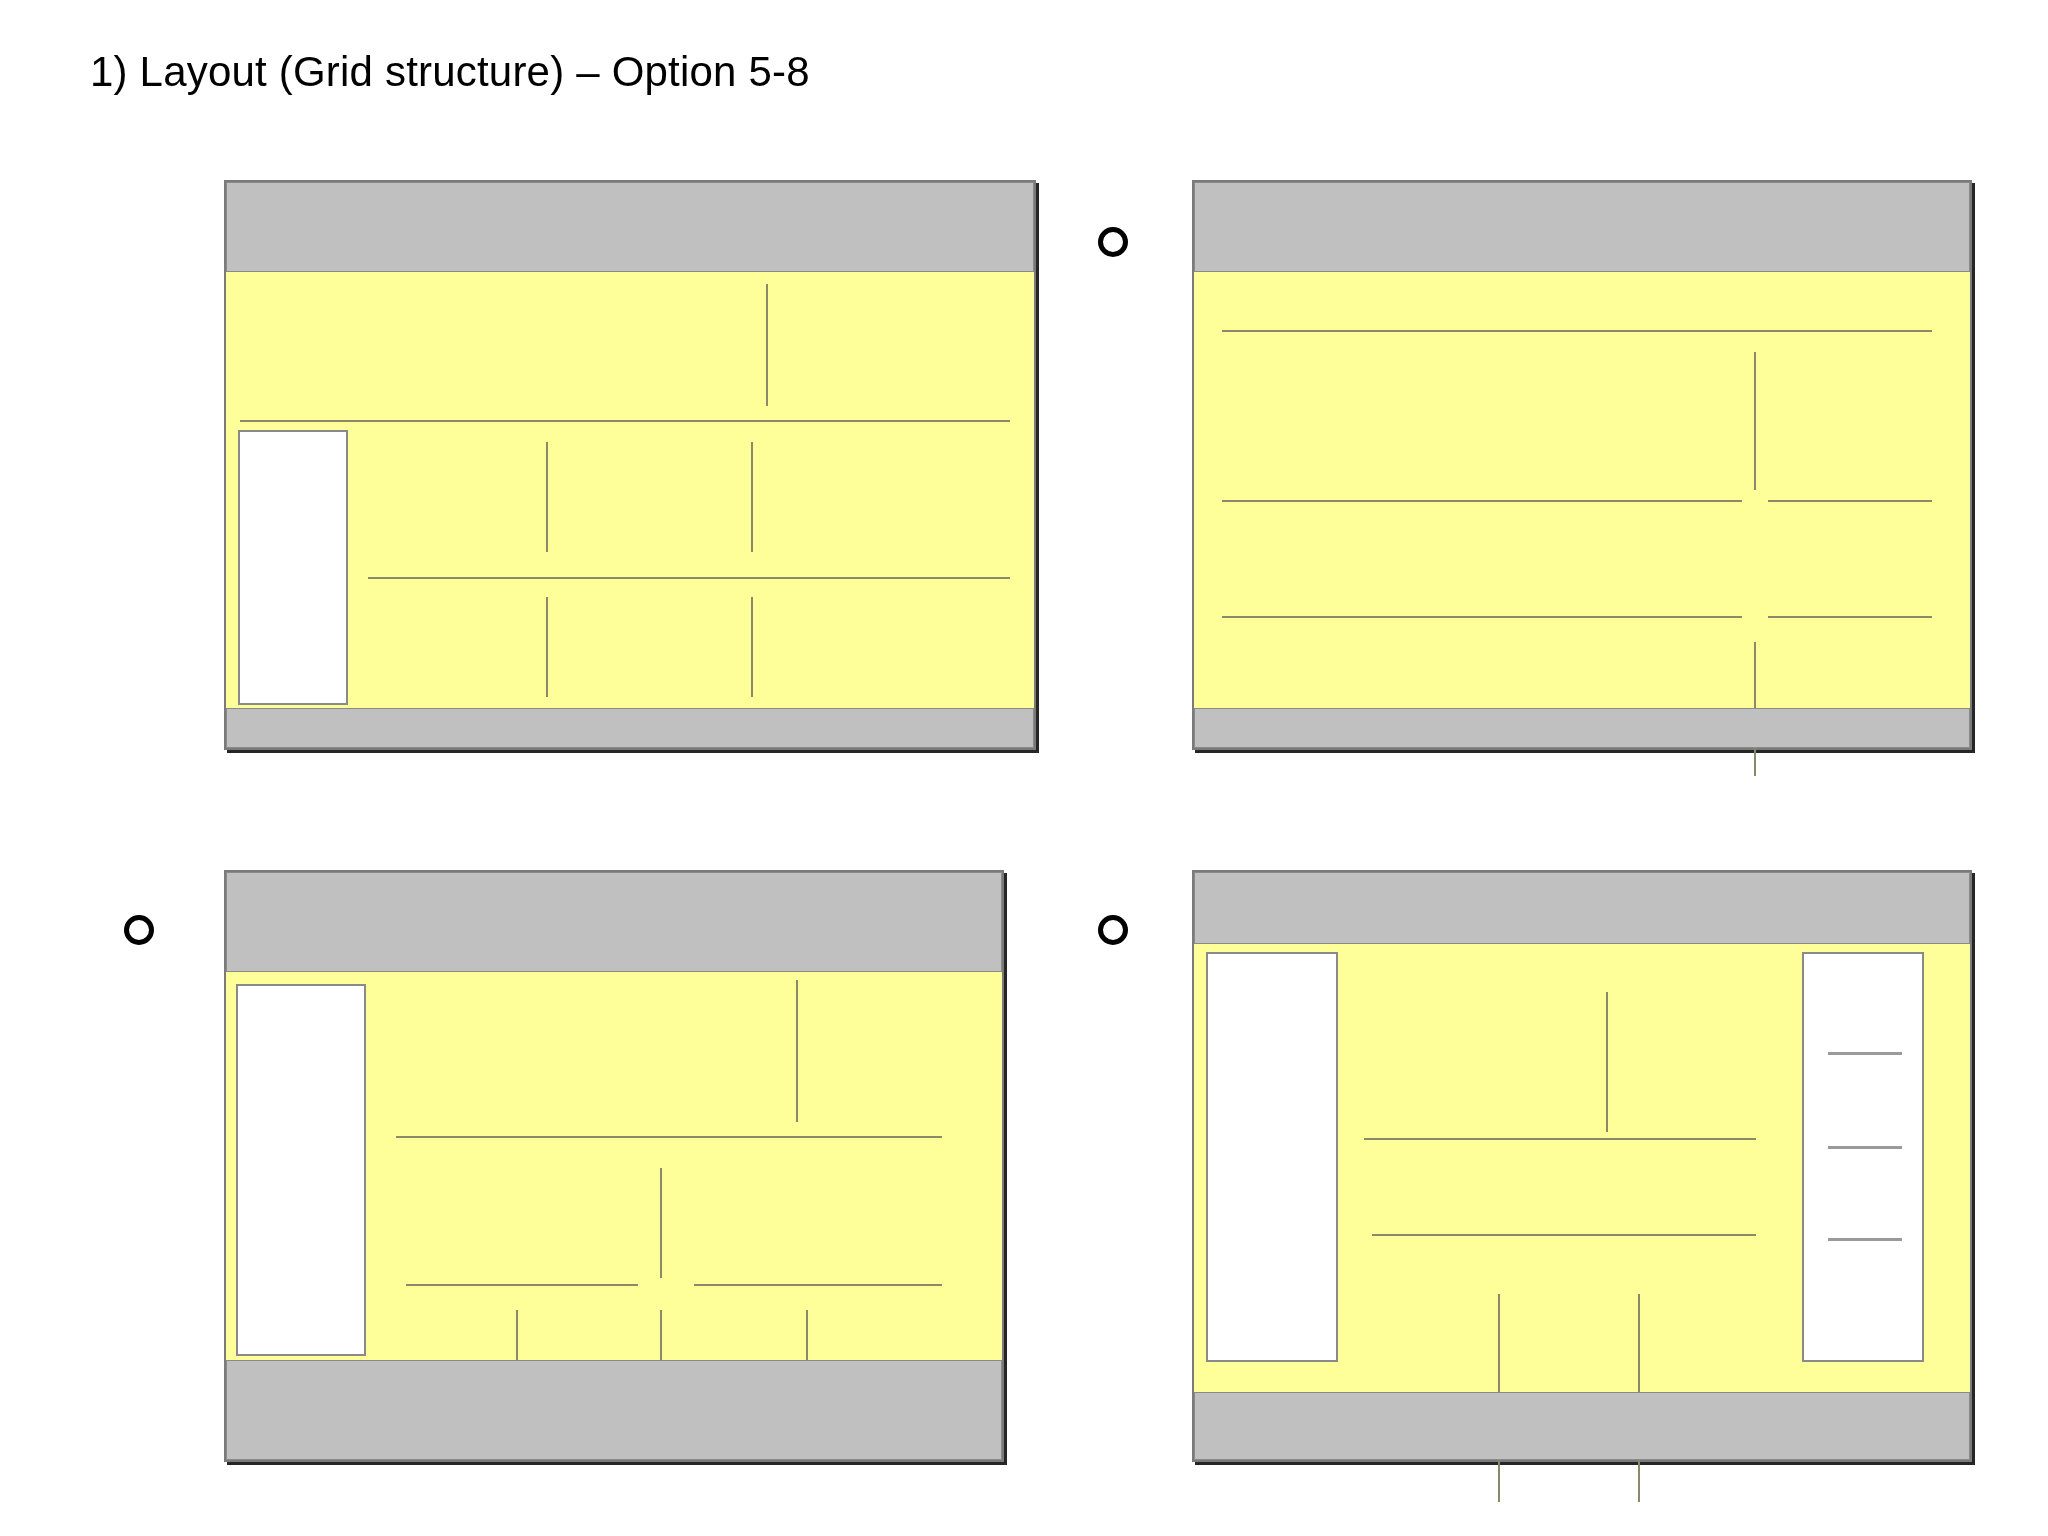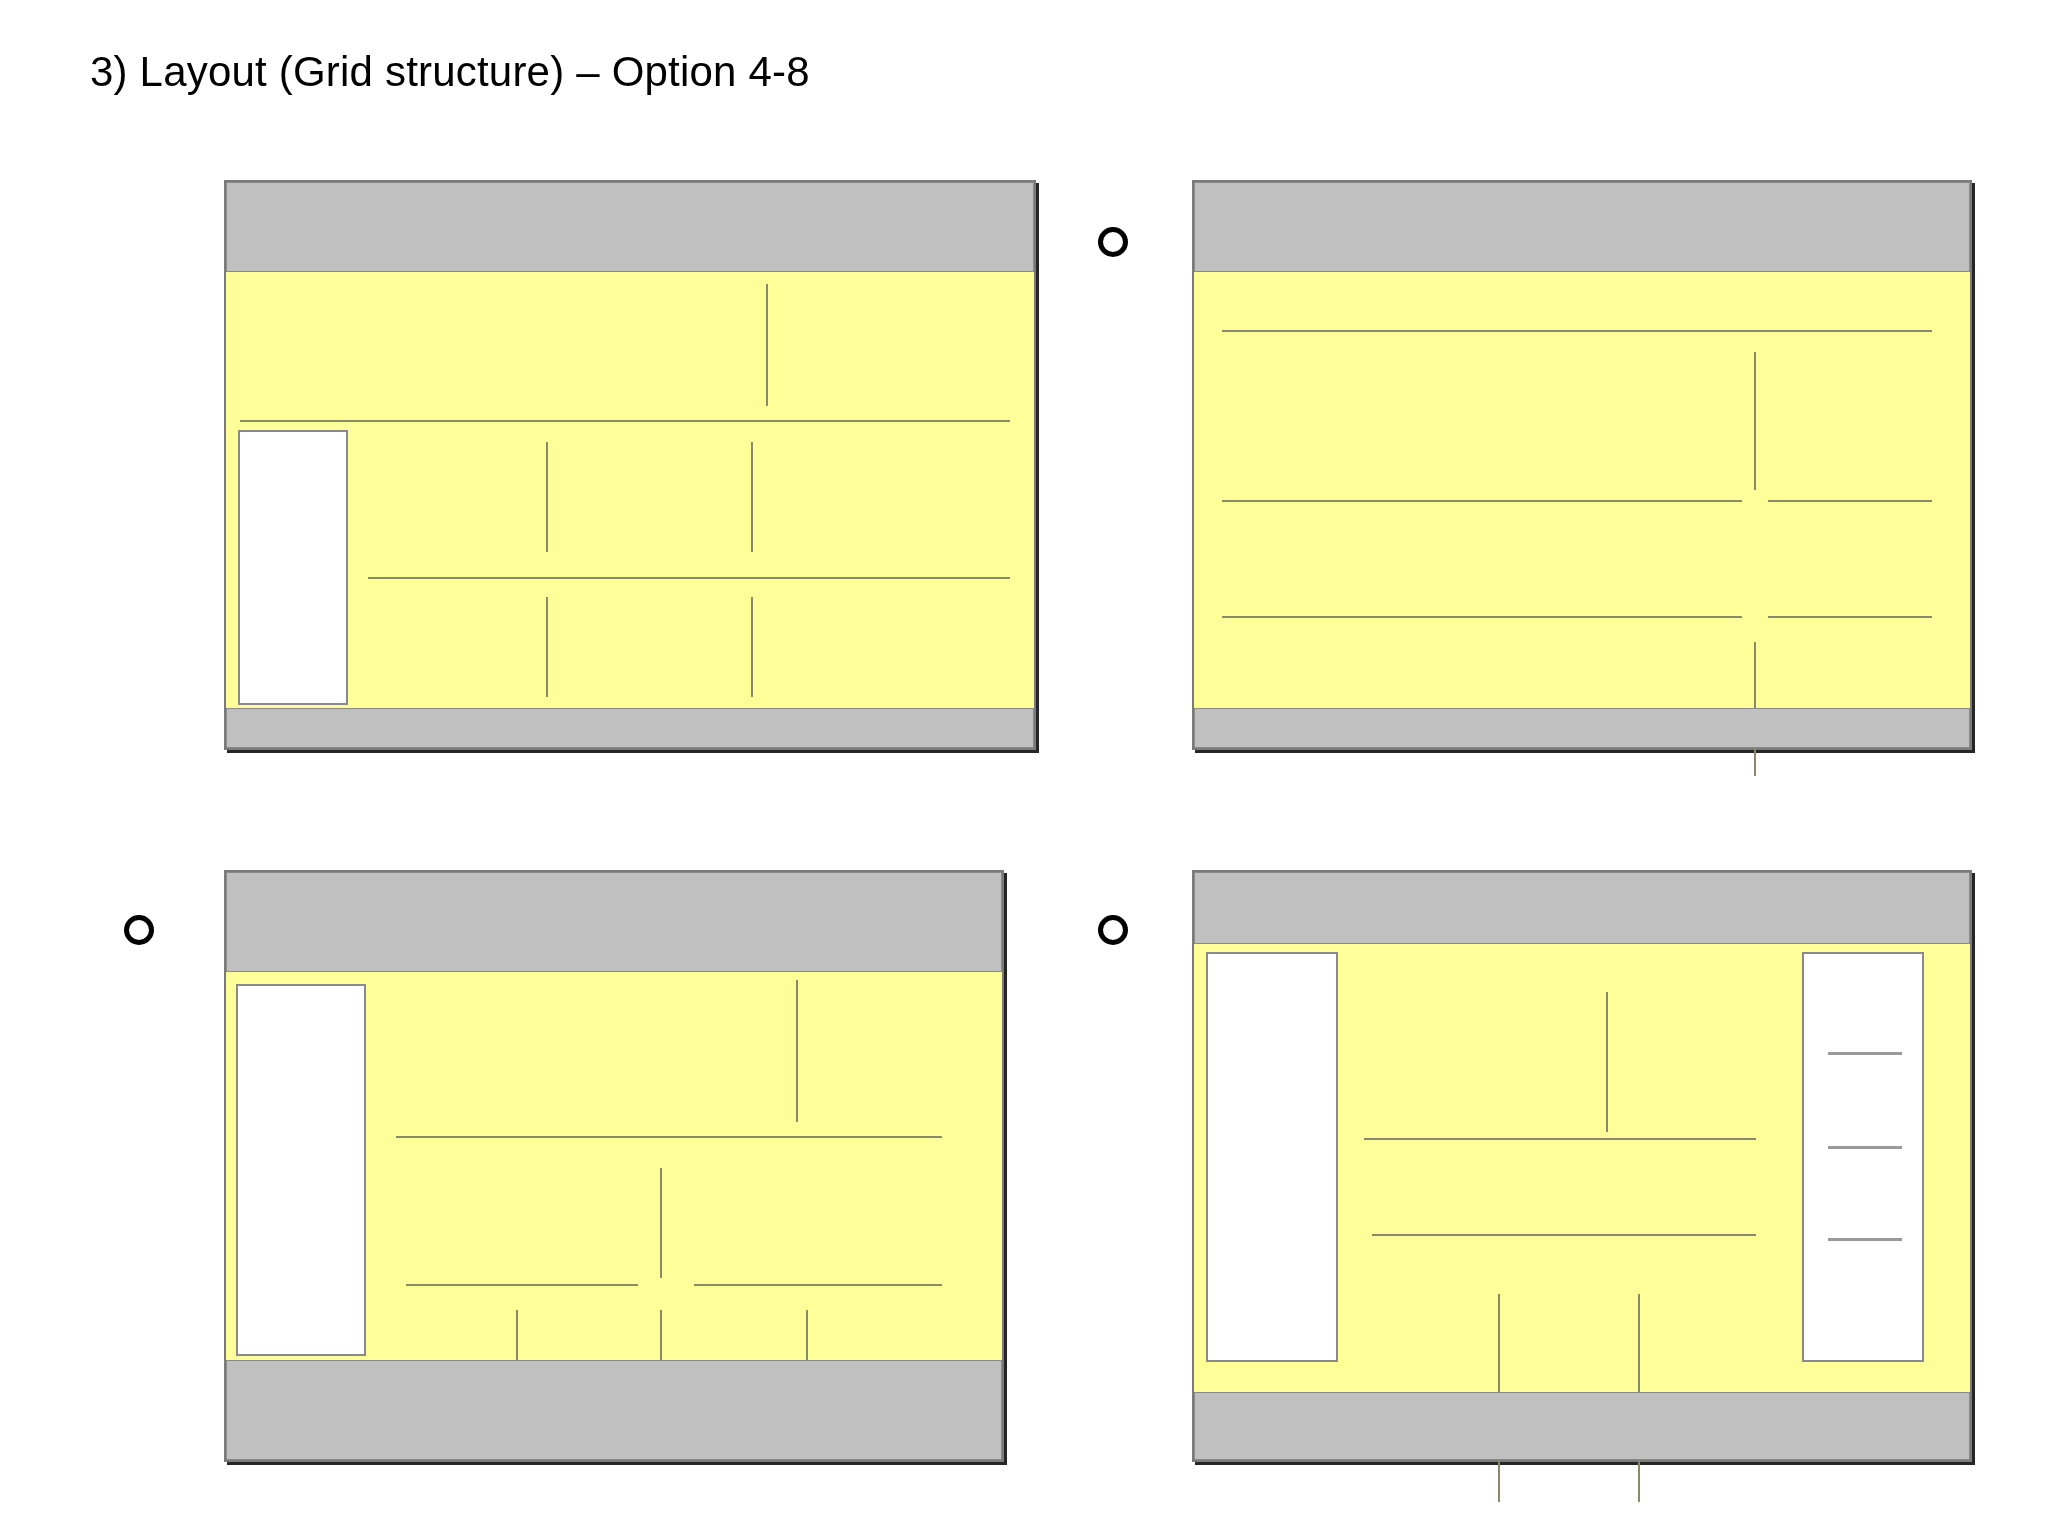--- a/index.html
+++ b/index.html
@@ -93,21 +93,21 @@
     background: #ffffff;
     box-sizing: border-box;
   }
   .radio-2 { left: 1098px; top: 227px; }
   .radio-3 { left: 124px;  top: 915px; }
   .radio-4 { left: 1098px; top: 915px; }
 </style>
 </head>
 <body>
 
-<div id="slide-title">3) Layout (Grid structure) – Option 4-8</div>
+<div id="slide-title">1) Layout (Grid structure) – Option 5-8</div>
 
 <div class="mock mock-1">
 
   <div class="band band-top" style="height:90px;"></div>
 
   <div class="canvas" style="top:90px; height:440px;">
 
     <div class="vline" style="left:540px; top:12px; height:122px;"></div>
 
     <div class="hline" style="left:14px; top:148px; width:770px;"></div>

